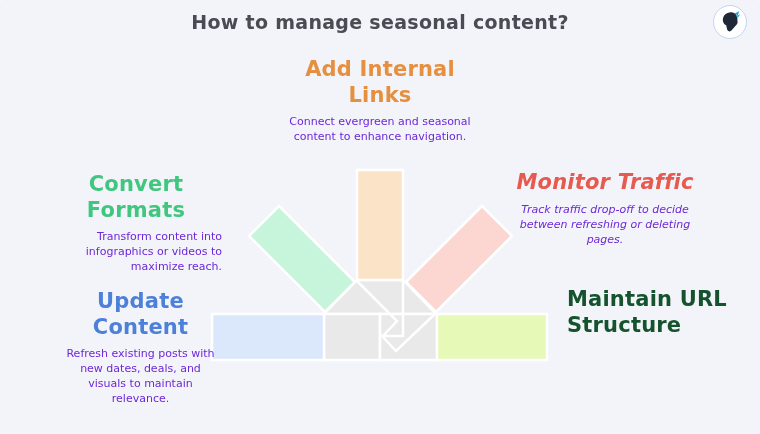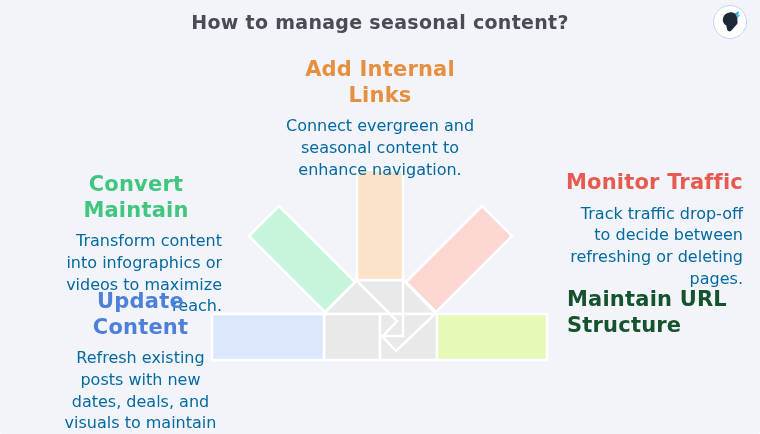--- a/index.html
+++ b/index.html
@@ -17,26 +17,26 @@
     position:absolute;top:5px;right:13px;width:34px;height:34px;
     background:#ffffff;border:1.5px solid #bfd7f1;border-radius:50%;
     display:flex;align-items:center;justify-content:center;box-sizing:border-box;
   }
   .art{position:absolute;left:0;top:0;}
   .art rect,.art polygon{stroke:#ffffff;stroke-width:2.5;}
   .art .gray{fill:#e9e9ea;}
   .art .wline{fill:none;stroke:#ffffff;stroke-width:2.5;}
   .section{position:absolute;}
   .heading{margin:0;font-size:21px;font-weight:bold;line-height:1.22;letter-spacing:.2px;}
-  .desc{margin:7px 0 0 0;font-size:16px;line-height:1.36;color:#0369a1;}
+  .desc{margin:7px 0 0 0;font-size:11px;line-height:1.36;color:#6d28d9;}
   #sec-internal{left:283px;top:57px;width:194px;text-align:center;}
   #sec-convert{left:50px;top:172px;width:172px;}
   #sec-convert .heading{text-align:center;}
   #sec-convert .desc{text-align:right;}
-  #sec-monitor{left:561px;top:170px;width:182px;text-align:right;}
+  #sec-monitor{left:514px;top:170px;width:182px;text-align:center;font-style:italic;}
   #sec-update{left:40px;top:289px;width:153px;margin-left:24px;}
   #sec-update .heading{text-align:center;}
   #sec-update .desc{text-align:center;}
   #sec-maintain{left:567px;top:287px;width:178px;text-align:left;}
   .c-orange{color:#e58f3f;}
   .c-green{color:#41c67f;}
   .c-red{color:#e65a50;}
   .c-blue{color:#4d80d8;}
   .c-lime{color:#14532d;}
 </style>
@@ -74,21 +74,21 @@
 
   <div class="section" id="sec-internal">
     <h2 class="heading c-orange">
       <div>Add Internal</div>
       <div>Links</div>
     </h2>
     <p class="desc">Connect evergreen and seasonal content to enhance navigation.</p>
   </div>
 
   <div class="section" id="sec-convert">
-    <h2 class="heading c-green">Convert Maintain</h2>
+    <h2 class="heading c-green">Convert Formats</h2>
     <p class="desc">Transform content into infographics or videos to maximize reach.</p>
   </div>
 
   <div class="section" id="sec-monitor">
     <h2 class="heading c-red">Monitor Traffic</h2>
     <p class="desc">Track traffic drop-off to decide between refreshing or deleting pages.</p>
   </div>
 
   <div class="section" id="sec-update">
     <h2 class="heading c-blue">Update Content</h2>

